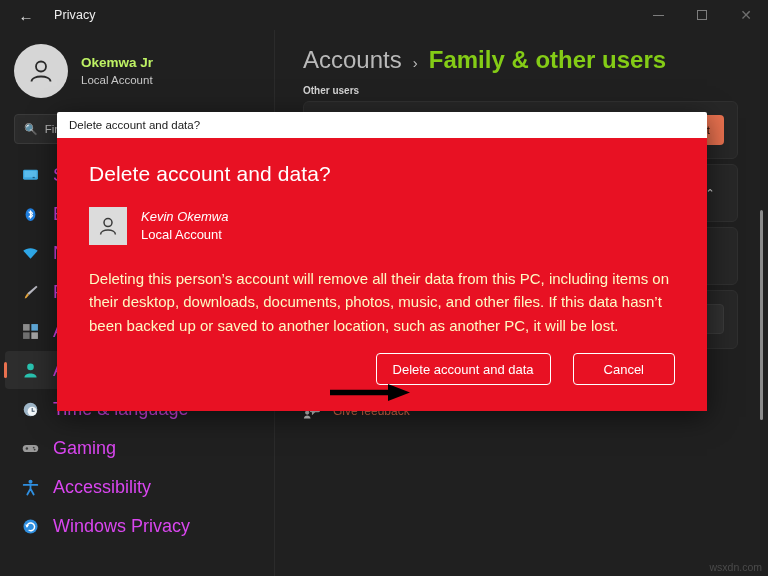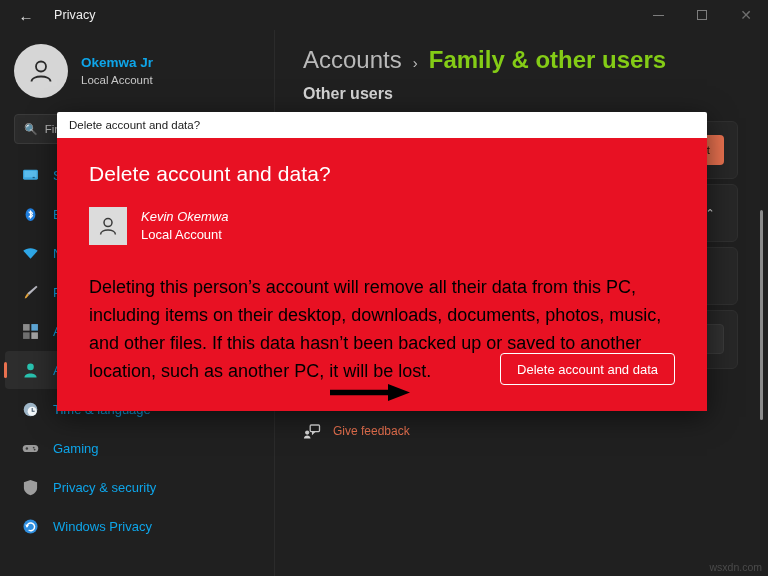--- a/index.html
+++ b/index.html
@@ -55,21 +55,21 @@
     padding: 14px 0 14px 14px;
   }
   .avatar-circle {
     width: 54px; height: 54px; border-radius: 50%;
     background: #d6d6d6;
     display: flex; align-items: center; justify-content: center;
     flex: 0 0 auto;
   }
   .avatar-circle svg { display: block; }
   .profile-text { line-height: 1.25; }
-  .profile-name { font-size: 13.5px; font-weight: bold; color: #0ea5e9; }
+  .profile-name { font-size: 13.5px; font-weight: bold; color: #bef264; }
   .profile-sub { font-size: 11.5px; color: #c8c8c8; margin-top: 1px; }
 
   .searchbox {
     margin: 2px 14px 0 14px;
     height: 30px; border-radius: 4px;
     background: #2b2b2b; border: 1px solid #3a3a3a;
     display: flex; align-items: center;
     padding: 0 9px; gap: 7px;
   }
   .searchbox .sicon { color: #bdbdbd; font-size: 11px; }
@@ -82,39 +82,39 @@
     border-radius: 4px;
     display: flex; align-items: center; gap: 14px;
     padding-left: 17px;
   }
   .navitem.selected { background: #2d2d2d; }
   .navitem.selected::before {
     content: ""; position: absolute; left: -1px; top: 11px;
     width: 3px; height: 16px; border-radius: 2px; background: #e8714f;
   }
   .navicon { width: 17px; height: 17px; flex: 0 0 auto; display:block; }
-  .navlabel { font-size: 13px; color: #0ea5e9; white-space: nowrap; text-align: right; }
+  .navlabel { font-size: 18px; color: #d946ef; white-space: nowrap; text-align: right; }
 
   
   .main {
     position: absolute; left: 276px; top: 30px;
     width: 492px; height: 546px;
     background: #202020; overflow: hidden;
   }
   .breadcrumb {
     display: flex; align-items: baseline; gap: 11px;
     padding: 16px 0 0 27px;
   }
   .crumb-root { font-size: 24px; color: #b9b9b9; font-weight: normal; }
   .crumb-sep { font-size: 15px; color: #bdbdbd; }
   .crumb-leaf { font-size: 24px; color: #84cc16; font-weight: bold; }
 
   .section-label {
-    margin: 11px 0 18px 27px;
-    font-size: 16px; color: #d2d2d2; font-weight: bold;
+    margin: 11px 0 5px 27px;
+    font-size: 10px; color: #d2d2d2; font-weight: bold;
   }
 
   .card {
     margin: 0 30px 5px 27px;
     background: #272727;
     border: 1px solid #303030; border-radius: 6px;
   }
   .card-row {
     display: flex; align-items: center; gap: 13px;
     padding: 12px 13px;
@@ -187,22 +187,22 @@
   }
   .dlg-avatar {
     width: 38px; height: 38px; background: #dcdcdc;
     display: flex; align-items: center; justify-content: center;
     flex: 0 0 auto;
   }
   .dlg-acct-text { line-height: 1.35; }
   .dlg-acct-name { font-size: 13px; color: #ffffff; font-style: italic; }
   .dlg-acct-sub { font-size: 13px; color: #ffffff; }
   .dlg-para {
-    margin-top: 29px;
-    font-size: 18px; color: #000000; line-height: 1.55;
+    margin-top: 22px;
+    font-size: 15px; color: #fef9c3; line-height: 1.55;
     max-width: 580px;
   }
   .dlg-actions {
     position: absolute; right: 32px; bottom: 26px;
     display: flex; align-items: center; gap: 22px;
   }
   .dlg-btn {
     background: transparent; color: #ffffff;
     border: 1.5px solid #ffffff; border-radius: 4px;
     height: 32px; padding: 0 16px;
@@ -319,27 +319,29 @@
       <div class="navitem">
         <svg class="navicon" viewBox="0 0 16 16">
           <rect x="0.7" y="4.6" width="14.6" height="6.8" rx="3.4" fill="#9a9a9a"></rect>
           <circle cx="4.6" cy="8" r="1.15" fill="#3c3c3c"></circle>
           <circle cx="11" cy="7.1" r="0.85" fill="#3c3c3c"></circle>
           <circle cx="11.9" cy="9" r="0.85" fill="#3c3c3c"></circle>
         </svg>
         <span class="navlabel">Gaming</span>
       </div>
 
-
-      <div class="navitem">
-        <svg class="navicon" viewBox="0 0 16 16">
-          <path d="M8 0.9 L14.2 3.1 L14.2 8.2 C14.2 11.9 11.2 14.3 8 15.3 C4.8 14.3 1.8 11.9 1.8 8.2 L1.8 3.1 Z" fill="#9d9d9d"></path>
-        </svg>
-        <span class="navlabel">Privacy &amp; security</span>
-      </div>
+      <div class="navitem">
+        <svg class="navicon" viewBox="0 0 16 16">
+          <circle cx="8" cy="2.6" r="1.9" fill="#2f8fe0"></circle>
+          <path d="M1.6 5.6 L14.4 5.6" stroke="#2f8fe0" stroke-width="1.7" stroke-linecap="round"></path>
+          <path d="M8 5.6 L8 9.2 L5 14.6 M8 9.2 L11 14.6" stroke="#2f8fe0" stroke-width="1.7" fill="none" stroke-linecap="round"></path>
+        </svg>
+        <span class="navlabel">Accessibility</span>
+      </div>
+
 
       <div class="navitem">
         <svg class="navicon" viewBox="0 0 16 16">
           <circle cx="8" cy="8" r="6.6" fill="#2f8fe0"></circle>
           <path d="M4.6 8.6 A3.6 3.6 0 1 1 6.2 11.3" fill="none" stroke="#ffffff" stroke-width="1.35"></path>
           <path d="M3.0 6.2 L4.7 9.2 L6.6 6.5 Z" fill="#ffffff"></path>
         </svg>
         <span class="navlabel">Windows Privacy</span>
       </div>
 
@@ -432,20 +434,21 @@
         <div class="dlg-acct-text">
           <div class="dlg-acct-name">Kevin Okemwa</div>
           <div class="dlg-acct-sub">Local Account</div>
         </div>
       </div>
 
       <div class="dlg-para">Deleting this person’s account will remove all their data from this PC, including items on their desktop, downloads, documents, photos, music, and other files. If this data hasn’t been backed up or saved to another location, such as another PC, it will be lost.</div>
 
       <div class="dlg-actions">
         <button class="dlg-btn">Delete account and data</button>
+        <button class="dlg-btn cancel">Cancel</button>
       </div>
     </div>
   </div>
 
   <svg class="arrow-annot" viewBox="0 0 95 22">
     <path d="M0 11.5 L62 11.5" stroke="#000000" stroke-width="5.5"></path>
     <path d="M58 3 L80 11.5 L58 20 Z" fill="#000000"></path>
   </svg>
 
 </div>

